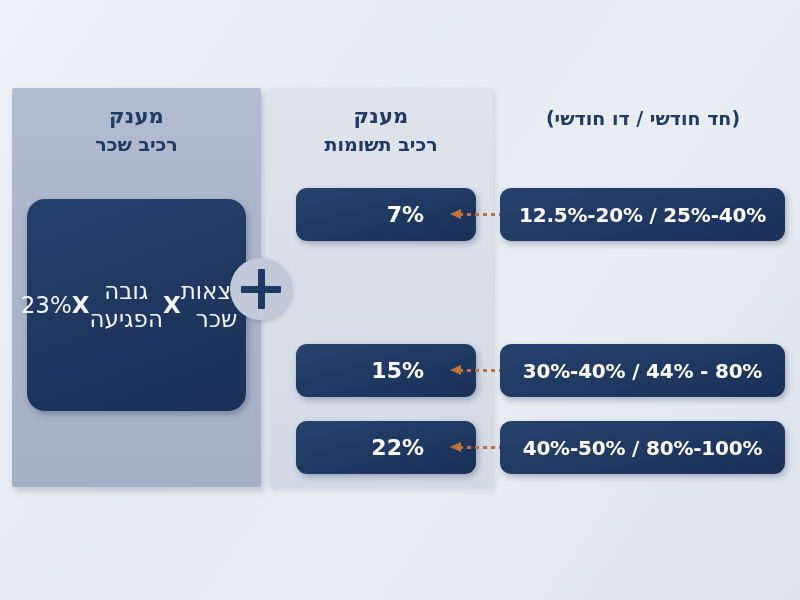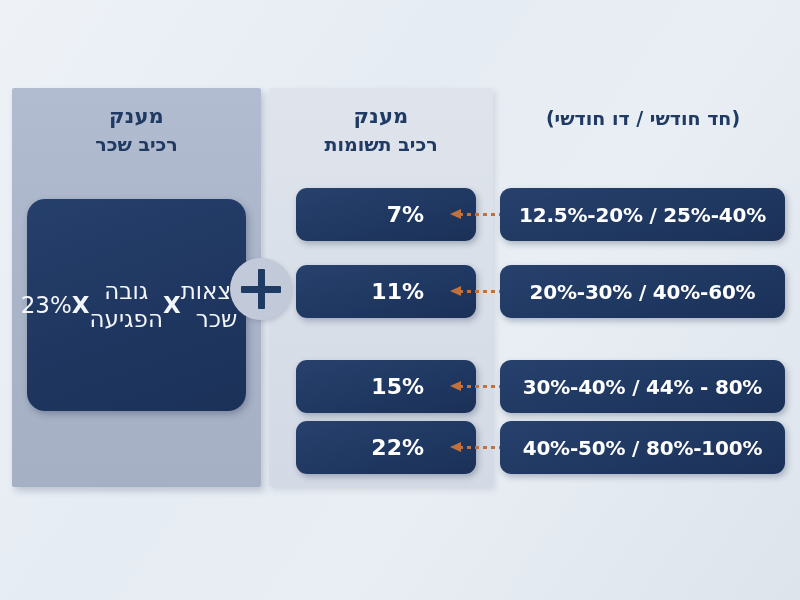--- a/index.html
+++ b/index.html
@@ -103,21 +103,21 @@
     background: #1f3a63;
     border-radius: 1px;
   }
   #plus-circle .bar-h { left: 11px; top: 27.5px; width: 40px; height: 7px; }
   #plus-circle .bar-v { top: 11px; left: 27.5px; height: 40px; width: 7px; }
 
   
   .row { position: absolute; left: 0; width: 800px; height: 53px; }
   .row-0 { top: 188px; }
   .row-1 { top: 265px; }
-  .row-2 { top: 360px; }
+  .row-2 { top: 344px; }
   .row-3 { top: 421px; }
 
   .pill {
     position: absolute;
     height: 53px;
     background: linear-gradient(165deg, #27416d 0%, #1f3861 58%, #1b3057 100%);
     border-radius: 11px;
     box-shadow: 2px 3px 6px rgba(30,45,75,0.30);
     color: #ffffff;
     display: flex;
@@ -207,28 +207,20 @@
 
   <div class="row row-0">
     <div class="pill pill-pct">7%</div>
     <div class="arrow">
       <div class="head"></div>
       <div class="dots"></div>
     </div>
     <div class="pill pill-rate">12.5%-20% / 25%-40%</div>
   </div>
 
-  <div class="row row-1">
-    <div class="pill pill-pct">11%</div>
-    <div class="arrow">
-      <div class="head"></div>
-      <div class="dots"></div>
-    </div>
-    <div class="pill pill-rate">20%-30% / 40%-60%</div>
-  </div>
 
   <div class="row row-2">
     <div class="pill pill-pct">15%</div>
     <div class="arrow">
       <div class="head"></div>
       <div class="dots"></div>
     </div>
     <div class="pill pill-rate">30%-40% / 44% - 80%</div>
   </div>
 

